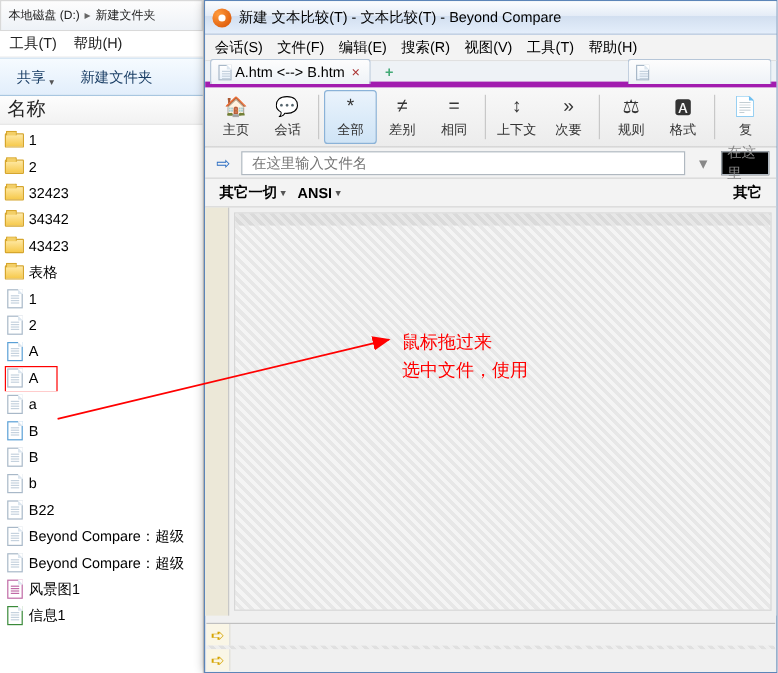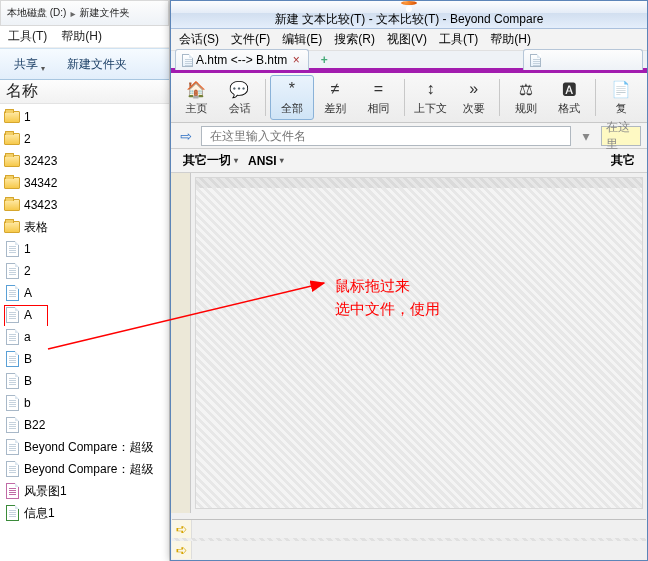--- a/index.html
+++ b/index.html
@@ -166,21 +166,20 @@
 }
 .bc-title {
   height: 28px;
   background: linear-gradient(#fcfdfe,#e4ecf7 45%,#d2dff0 46%,#e4eefb);
   border-bottom: 1px solid #aac0dd;
   display: flex;
   align-items: center;
   padding: 0 6px;
   gap: 6px;
   font-size: 12px;
-  flex-direction: column;
 }
 .bc-title .app-ico {
   width: 16px; height: 16px;
   background: radial-gradient(circle at 30% 30%, #ff9a3c, #d64d00);
   border-radius: 50%;
   position: relative;
 }
 .bc-title .app-ico::after{
   content:""; position:absolute; left:5px; top:5px;
   width:6px;height:6px;border-radius:50%;
@@ -273,21 +272,21 @@
   border:1px solid #b0b8c0;
   padding:0 8px;
   font-size:12px;
   font-family:inherit;
   background:#fff;
 }
 .bc-filter .right-stub{
   width:40px;
   height:20px;
   border:1px solid #b0b8c0;
-  background:#fef9c3;
+  background:#000000;
   display:flex;align-items:center;
   padding:0 4px;
   color:#888;
 }
 
 .bc-filter2 {
   height: 24px;
   display:flex; align-items:center; gap:10px;
   padding: 0 12px;
   font-size:12px;

